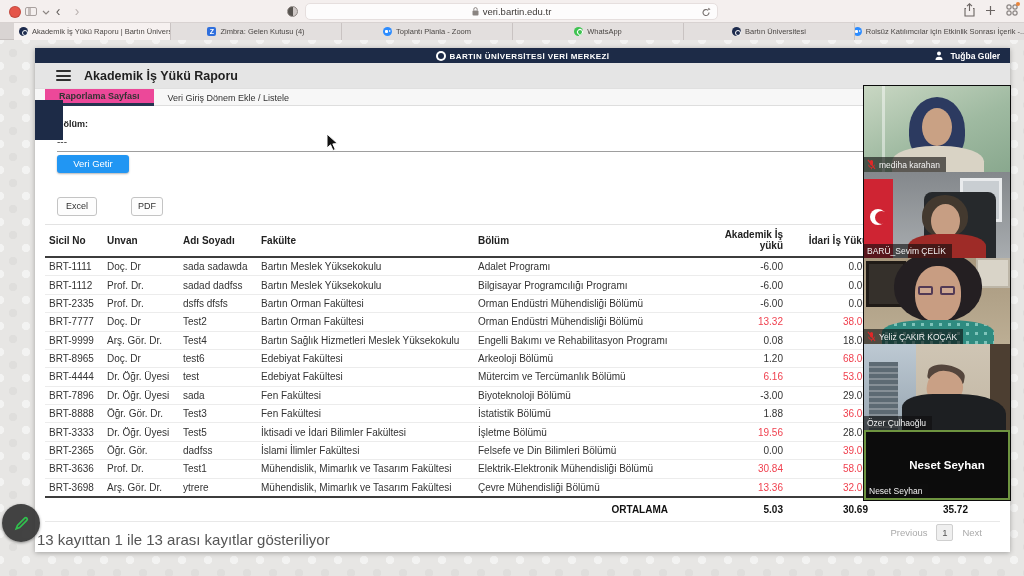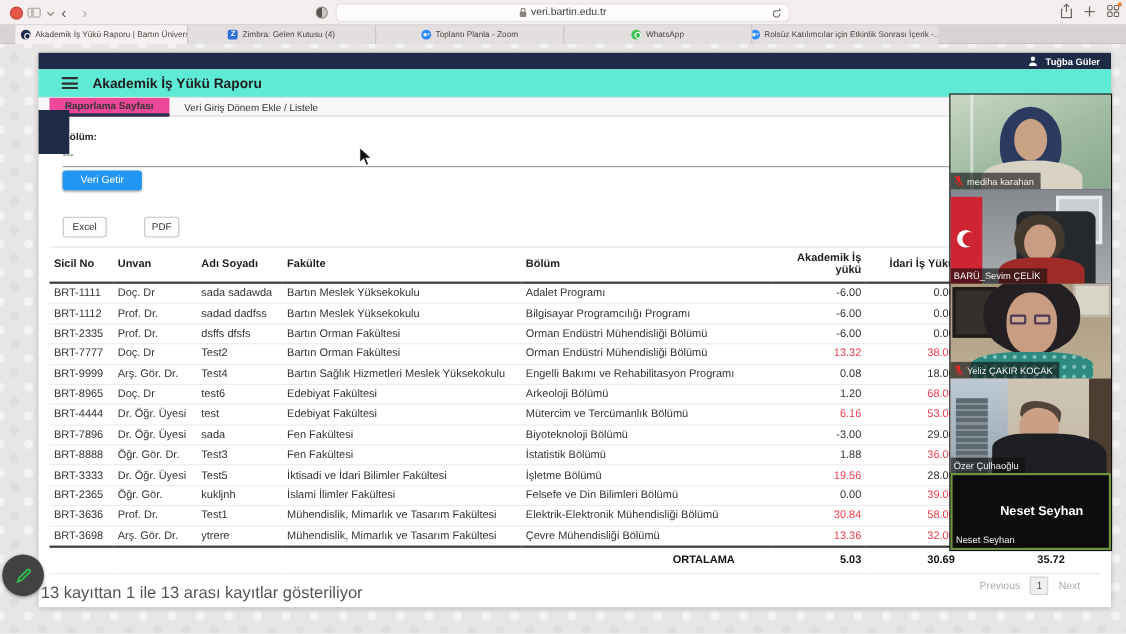--- a/index.html
+++ b/index.html
@@ -41,21 +41,21 @@
     background-image:radial-gradient(circle, rgba(0,0,0,.035) 22%, transparent 24%), radial-gradient(circle, rgba(255,255,255,.5) 22%, transparent 24%);
     background-size:26px 26px; background-position:0 0, 13px 13px; }
   .card { position:absolute; left:35px; top:8px; width:975px; height:504px; background:#fff; box-shadow:0 1px 5px rgba(0,0,0,.3); }
 
   .navybar { position:absolute; left:0; top:0; width:975px; height:15px; background:#1d2b47; display:flex; align-items:center; }
   .brand { position:absolute; left:0; width:100%; text-align:center; color:#fff; font-size:8px; font-weight:bold; letter-spacing:.4px; }
   .brand-logo { display:inline-block; vertical-align:-2px; width:10px; height:10px; border-radius:50%; background:#fff; position:relative; margin-right:4px; }
   .brand-logo:after { content:""; position:absolute; left:2px; top:2px; width:6px; height:6px; border-radius:50%; background:#1d2b47; }
   .userbox { position:absolute; right:10px; top:0; height:15px; display:flex; align-items:center; gap:8px; color:#fff; font-size:8.5px; font-weight:bold; }
 
-  .toolbar { position:absolute; left:0; top:15px; width:975px; height:26px; background:#5eead4; border-bottom:1px solid #e0e0e0; display:flex; align-items:center; }
+  .toolbar { position:absolute; left:0; top:15px; width:975px; height:26px; background:#e5e5e5; border-bottom:1px solid #e0e0e0; display:flex; align-items:center; }
   .burger { margin-left:21px; width:15px; height:11px; display:flex; flex-direction:column; justify-content:space-between; }
   .burger div { height:2px; background:#2e2e2e; border-radius:1px; }
   .page-title { margin-left:13px; font-size:12.5px; font-weight:bold; color:#1f1f1f; }
 
   .apptabs { position:absolute; left:0; top:41px; width:975px; height:17px; background:#f7f7f7; border-bottom:1px solid #dedede; display:flex; }
   .apptab { height:17px; padding:0 14px; display:flex; align-items:center; font-size:9px; color:#333; }
   .apptab.active { background:#ec4899; border-bottom:3px solid #253450; font-weight:bold; margin-left:10px; }
   .navy-remnant { position:absolute; left:0; top:52px; width:28px; height:40px; background:#1d2b47; z-index:3; }
 
   .lbl-bolum { position:absolute; left:22px; top:71px; font-size:9px; font-weight:bold; color:#222; }
@@ -179,30 +179,37 @@
       <span>Zimbra: Gelen Kutusu (4)</span>
     </div>
     <div class="btab" style="width:171px">
       <span class="fav fav-zoom"></span>
       <span>Toplantı Planla - Zoom</span>
     </div>
     <div class="btab" style="width:171px">
       <span class="fav fav-wa"></span>
       <span>WhatsApp</span>
     </div>
+    <div class="btab" style="width:171px">
+      <span class="fav fav-bartin"></span>
+      <span>Bartın Üniversitesi</span>
+    </div>
     <div class="btab" style="width:170px">
       <span class="fav fav-zoom"></span>
       <span>Rolsüz Katılımcılar için Etkinlik Sonrası İçerik -...</span>
     </div>
   </div>
 
   <div class="page">
     <div class="card">
 
       <div class="navybar">
+        <div class="brand">
+          <span class="brand-logo"></span><span>BARTIN ÜNİVERSİTESİ VERİ MERKEZİ</span>
+        </div>
         <div class="userbox">
           <svg width="8" height="9" viewBox="0 0 8 9">
               <circle cx="4" cy="2.4" r="2" fill="#fff"></circle>
               <path d="M0.5 9 a3.5 3.2 0 0 1 7 0 Z" fill="#fff"></path>
             </svg>
           <span>Tuğba Güler</span>
         </div>
       </div>
 
       <div class="toolbar">
@@ -358,21 +365,21 @@
               <td>İktisadi ve İdari Bilimler Fakültesi</td>
               <td>İşletme Bölümü</td>
               <td class="c-num red">19.56</td>
               <td class="c-num">28.00</td>
               <td class="c-num c-third"></td>
             </tr>
 
             <tr>
               <td>BRT-2365</td>
               <td>Öğr. Gör.</td>
-              <td>kukljnh</td>
+              <td>dadfss</td>
               <td>İslami İlimler Fakültesi</td>
               <td>Felsefe ve Din Bilimleri Bölümü</td>
               <td class="c-num">0.00</td>
               <td class="c-num red">39.00</td>
               <td class="c-num c-third"></td>
             </tr>
 
             <tr>
               <td>BRT-3636</td>
               <td>Prof. Dr.</td>

